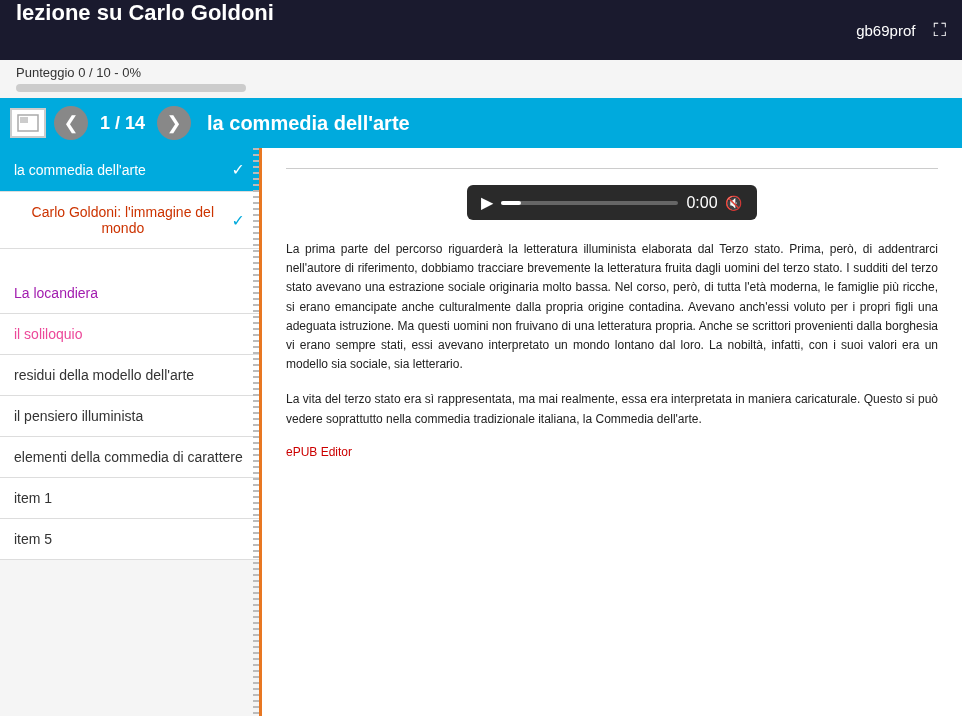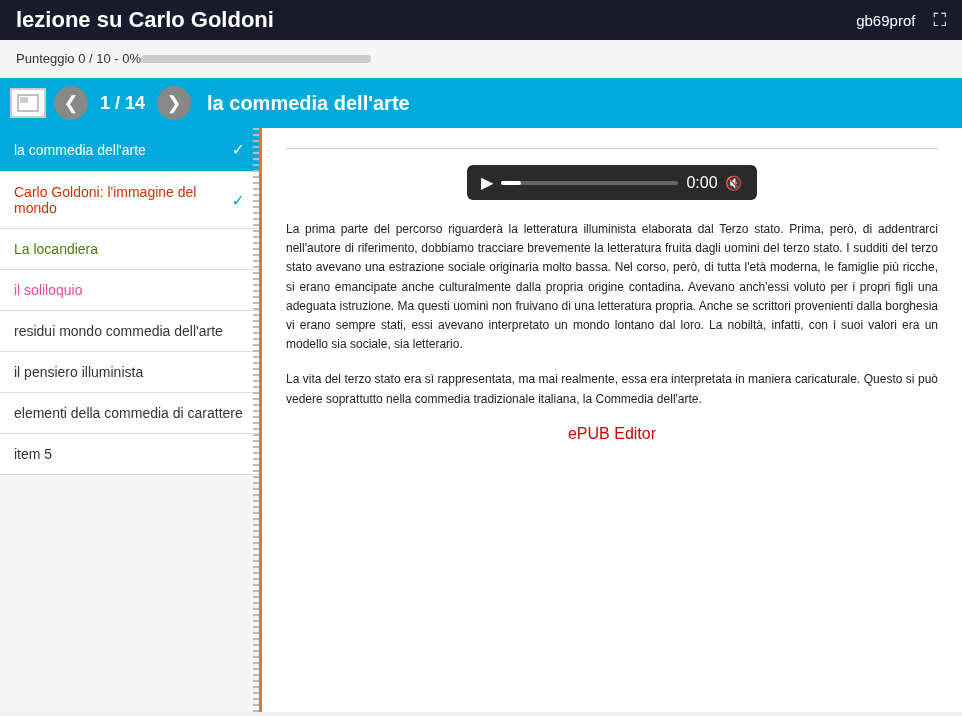--- a/index.html
+++ b/index.html
@@ -4,23 +4,22 @@
   <style>
     * { margin: 0; padding: 0; box-sizing: border-box; }
     body { font-family: Arial, sans-serif; width: 962px; height: 716px; overflow: hidden; background: #f0f0f0; }
 
     
     #top-bar {
       background: #1a1a2e;
       color: white;
       display: flex;
       justify-content: space-between;
-      align-items: center;
       padding: 0 16px;
-      height: 40px;
+      height: 60px;
     }
     #top-bar .title { font-size: 22px; font-weight: bold; color: white; }
     #top-bar .right { display: flex; align-items: center; gap: 18px; font-size: 15px; }
     #top-bar .fullscreen-icon { font-size: 18px; cursor: pointer; }
 
     
     #progress-area {
       background: #f5f5f5;
       padding: 6px 16px 8px 16px;
       height: 38px;
@@ -140,30 +139,30 @@
     .content-text {
       font-size: 12px;
       line-height: 1.6;
       color: #222;
       text-align: justify;
       margin-bottom: 16px;
     }
 
     
     #epub-watermark {
-      text-align: center;
+      text-align: left;
       color: #cc0000;
-      font-size: 16px;
+      font-size: 12px;
       margin-top: 8px;
     }
 
     
     #progress-area-inner {
       display: flex;
-      flex-direction: row;
+      flex-direction: column;
     }
   </style>
 </head>
 <body>
 
 <div id="top-bar">
   <span class="title">lezione su Carlo Goldoni</span>
   <div class="right">
     <span>gb69prof</span>
     <span class="fullscreen-icon" title="fullscreen">⛶</span>
@@ -194,37 +193,40 @@
 
 <div id="main">
 
   <div id="sidebar">
 
     <div class="sidebar-item active">
         <span>la commedia dell'arte</span>
         <span class="checkmark">✓</span>
       </div>
       <div class="sidebar-item">
-        <span style="color: rgb(204, 51, 0);">Carlo Goldoni: l'immagine del mondo</span>
+        <span style="color: rgb(204, 51, 0); text-align: center;">Carlo Goldoni: l'immagine del mondo</span>
         <span class="checkmark" style="color: rgb(0, 170, 221);">✓</span>
       </div>
       <div class="sidebar-item">
-        <span style="color: #4d7c0f;">La locandiera</span>
+        <span style="color: #a21caf; margin-top: 24px;">La locandiera</span>
       </div>
       <div class="sidebar-item">
         <span style="color: #ec4899;">il soliloquio</span>
       </div>
       <div class="sidebar-item">
-        <span style="color: rgb(51, 51, 51);">residui mondo commedia dell'arte</span>
+        <span style="color: rgb(51, 51, 51);">residui della modello dell'arte</span>
       </div>
       <div class="sidebar-item">
         <span style="color: rgb(51, 51, 51);">il pensiero illuminista</span>
       </div>
       <div class="sidebar-item">
         <span style="color: rgb(51, 51, 51);">elementi della commedia di carattere</span>
+      </div>
+      <div class="sidebar-item">
+        <span style="color: rgb(51, 51, 51);">item 1</span>
       </div>
       <div class="sidebar-item">
         <span style="color: rgb(51, 51, 51);">item 5</span>
       </div>
       <div id="sidebar-resize" style="position:absolute;right:0;top:0;bottom:0;width:6px;cursor:col-resize;background:repeating-linear-gradient(to bottom,#bbb 0,#bbb 2px,transparent 2px,transparent 6px);z-index:10;"></div>
   </div>
 
   <div id="content">
     <hr>
 

